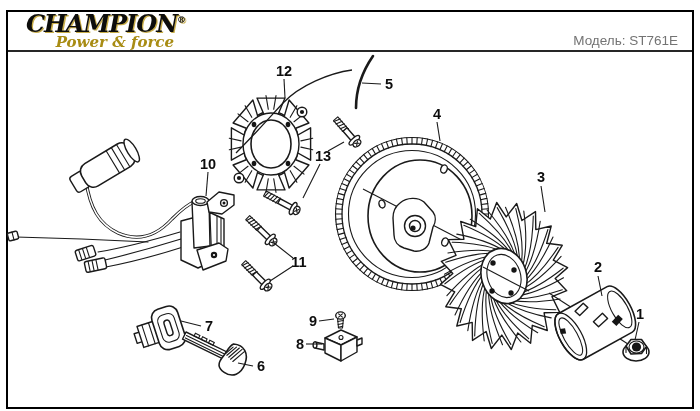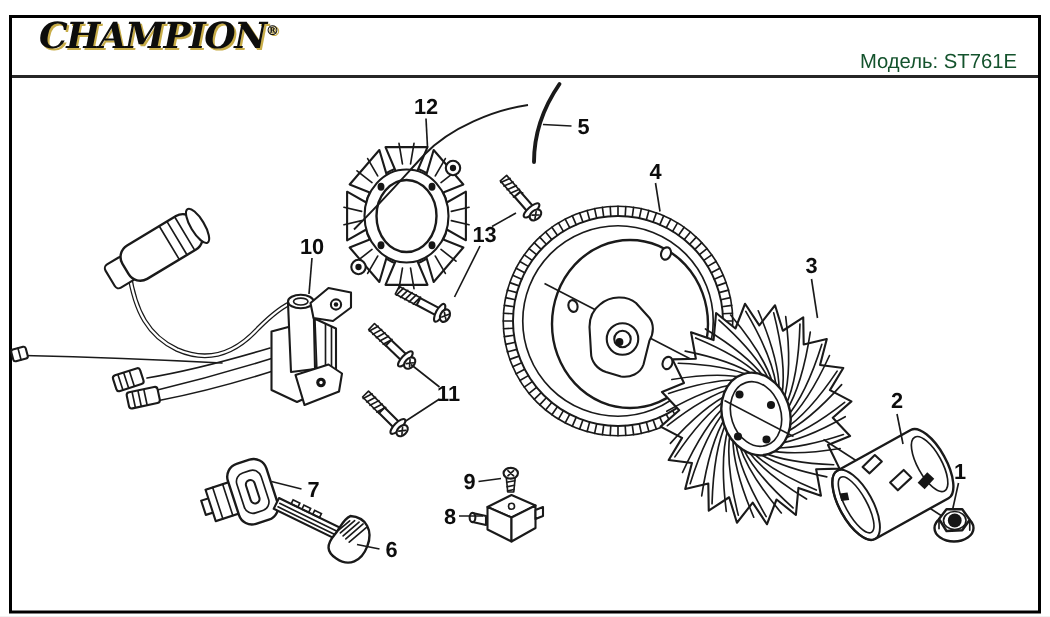--- a/index.html
+++ b/index.html
@@ -8,41 +8,42 @@
   .frame{position:absolute;left:6px;top:10px;right:6px;bottom:2px;border:2px solid #000;}
   .hrule{position:absolute;left:8px;right:8px;top:50px;height:0;border-top:2px solid #262626;}
   .logo{position:absolute;left:26px;top:11px;width:150px;}
   .brand{font-family:"DejaVu Serif",serif;font-style:italic;font-weight:bold;font-size:24px;
          letter-spacing:-1px;color:#0d0d0c;line-height:1.05;white-space:nowrap;
          text-shadow:1.3px 1.3px 0 rgba(186,152,28,.8);}
   .brand sup{font-size:9px;font-style:normal;vertical-align:super;}
   .brand-sub{font-family:"DejaVu Serif",serif;font-style:italic;font-weight:bold;font-size:15px;
              color:#a88c14;text-align:right;margin-top:-3px;padding-right:2px;white-space:nowrap;}
   .doc-title{position:absolute;left:0;right:0;top:33px;text-align:center;font-size:13.5px;color:#0a0a0a;}
-  .model{position:absolute;right:22px;top:33px;font-size:13.5px;color:#14532d;}
+  .model{position:absolute;right:22px;top:33px;font-size:13.5px;color:#737373;}
   svg.diagram{position:absolute;left:0;top:0;}
   .shape{fill:#fff;stroke:#1a1a1a;stroke-width:1.4;stroke-linejoin:round;}
   .shape2{fill:#fff;stroke:#1a1a1a;stroke-width:1.6;stroke-linejoin:round;}
   .ln{fill:none;stroke:#1a1a1a;stroke-width:1.1;stroke-linecap:round;}
   .ln13{fill:none;stroke:#1a1a1a;stroke-width:1.3;}
   .dk{fill:#151515;stroke:none;}
   .wire{fill:none;stroke:#1a1a1a;stroke-width:3.2;stroke-linecap:round;}
   .wirein{fill:none;stroke:#ffffff;stroke-width:1.5;stroke-linecap:round;}
   .leader{fill:none;stroke:#1a1a1a;stroke-width:1.1;}
   .callout{font-family:"Liberation Sans",sans-serif;font-weight:bold;font-size:14.5px;
            fill:#0d0d0d;text-anchor:middle;}
 </style>
 </head>
 <body>
 
 <div class="page">
   <div class="frame"></div>
 
   <div class="logo">
     <div class="brand"><span>CHAMPION</span><sup>®</sup></div>
+    <div class="brand-sub">Power &amp; force</div>
   </div>
   <div class="model">Модель: ST761E</div>
   <div class="hrule"></div>
 
   <svg class="diagram" width="700" height="411" viewBox="0 0 700 411">
 
     <g>
       <path class="ln" d="M16,237 C 60,238 110,240 148,242"></path>
       <g transform="translate(13,236) rotate(-15)">
         <rect class="shape" x="-5" y="-4" width="10" height="8" rx="1.5"></rect>

